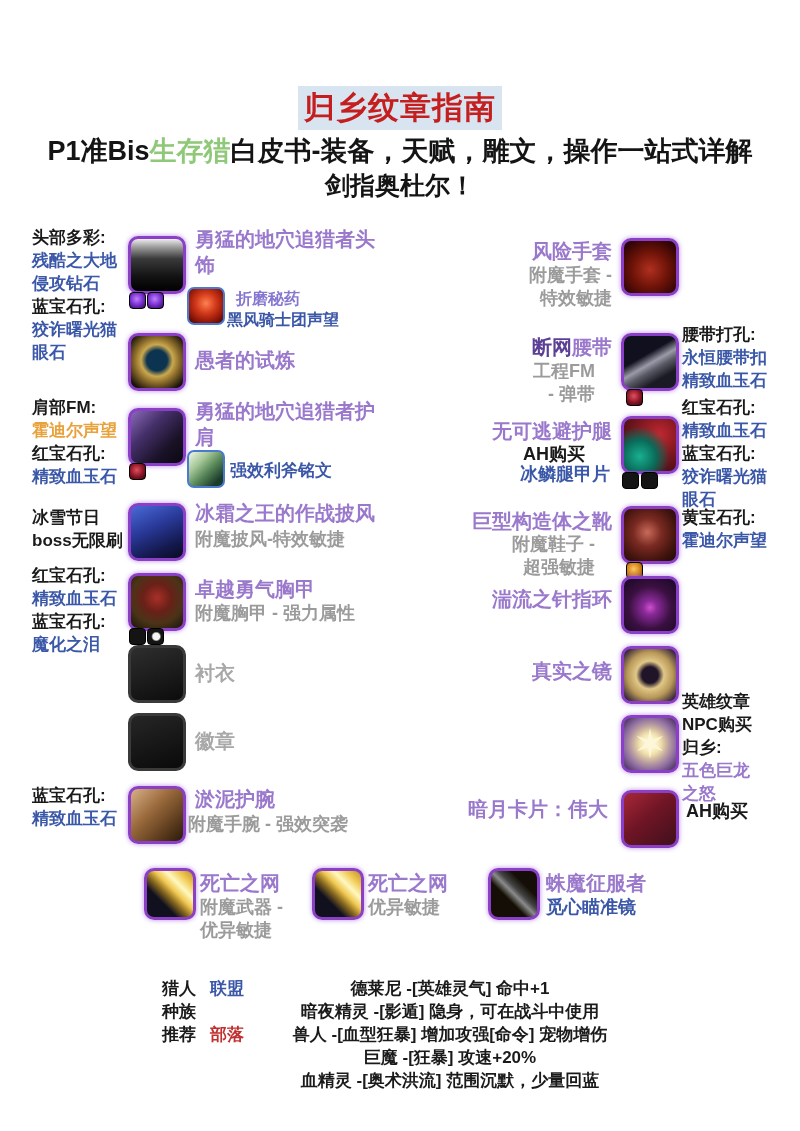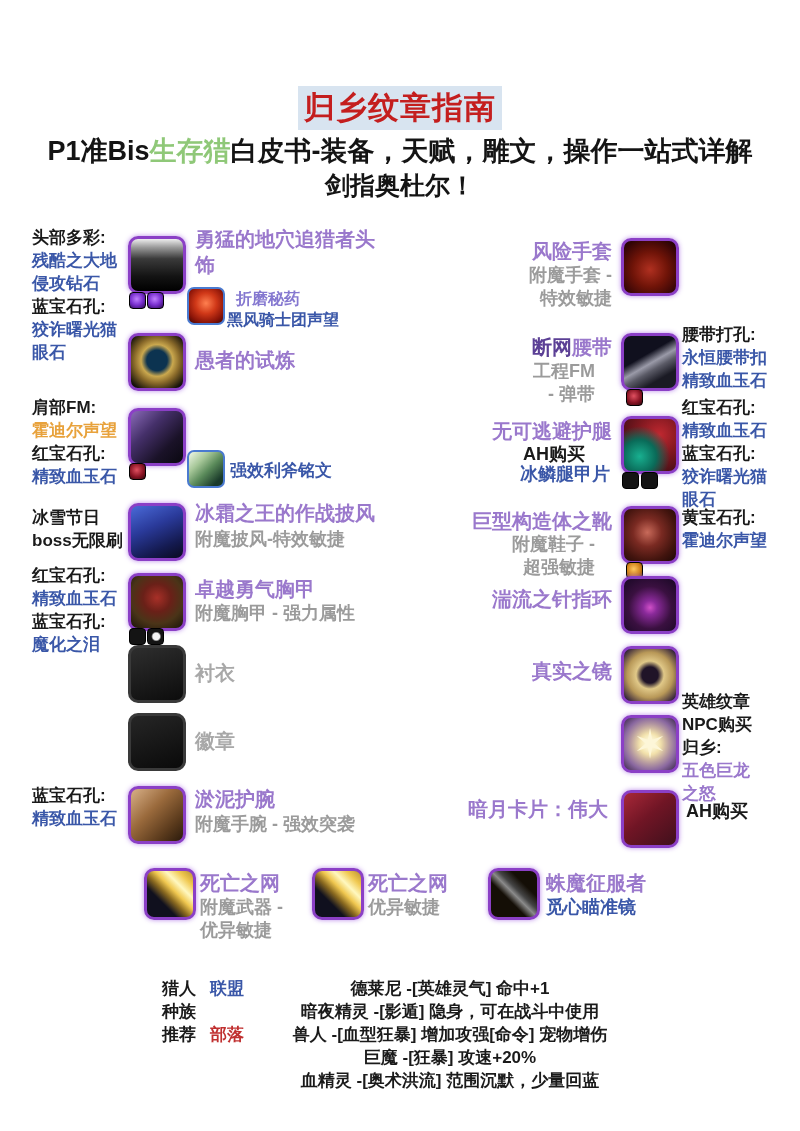--- a/index.html
+++ b/index.html
@@ -107,20 +107,21 @@
   <div class="abs name" style="left:195px;top:226px;width:185px;">勇猛的地穴追猎者头饰</div>
   <div class="sub-ic sub-face" style="left:187px;top:287px;"></div>
   <div class="abs small" style="left:236px;top:288px;color:#8578d0;">折磨秘药</div>
   <div class="abs small blue" style="left:227px;top:309px;">黑风骑士团声望</div>
 
   <div class="ic ic-neck" style="left:128px;top:333px;"></div>
   <div class="abs name" style="left:195px;top:347px;">愚者的试炼</div>
 
   <div class="ic ic-shldr" style="left:128px;top:408px;"></div>
   <div class="gem gem-red" style="left:129px;top:463px;"></div>
+  <div class="abs name" style="left:195px;top:398px;width:185px;">勇猛的地穴追猎者护肩</div>
   <div class="sub-ic sub-axe" style="left:187px;top:450px;"></div>
   <div class="abs n blue" style="left:230px;top:459px;">强效利斧铭文</div>
 
   <div class="ic ic-cloak" style="left:128px;top:503px;"></div>
   <div class="abs name" style="left:195px;top:500px;">冰霜之王的作战披风</div>
   <div class="abs ench" style="left:195px;top:528px;">附魔披风-特效敏捷</div>
 
   <div class="ic ic-chest" style="left:128px;top:573px;"></div>
   <div class="gem gem-black" style="left:129px;top:628px;"></div>
   <div class="gem gem-bw" style="left:147px;top:628px;"></div>
@@ -128,21 +129,21 @@
   <div class="abs ench" style="left:195px;top:602px;">附魔胸甲 - 强力属性</div>
 
   <div class="ic ic-shirt" style="left:128px;top:645px;"></div>
   <div class="abs name-gray" style="left:195px;top:660px;">衬衣</div>
 
   <div class="ic ic-tabard" style="left:128px;top:713px;"></div>
   <div class="abs name-gray" style="left:195px;top:728px;">徽章</div>
 
   <div class="ic ic-wrist" style="left:128px;top:786px;"></div>
   <div class="abs name" style="left:195px;top:786px;">淤泥护腕</div>
-  <div class="abs ench" style="left:195px;top:813px;">附魔手腕 - 强效突袭</div>
+  <div class="abs ench" style="left:188px;top:813px;">附魔手腕 - 强效突袭</div>
 
   <div class="ic ic-gloves" style="left:621px;top:238px;"></div>
   <div class="abs name rt" style="left:420px;top:238px;width:192px;">风险手套</div>
   <div class="abs ench rt" style="left:420px;top:264px;width:192px;">
     <span>附魔手套 -</span>
     <span>特效敏捷</span>
   </div>
 
   <div class="ic ic-belt" style="left:621px;top:333px;"></div>
   <div class="gem gem-red" style="left:626px;top:389px;"></div>

